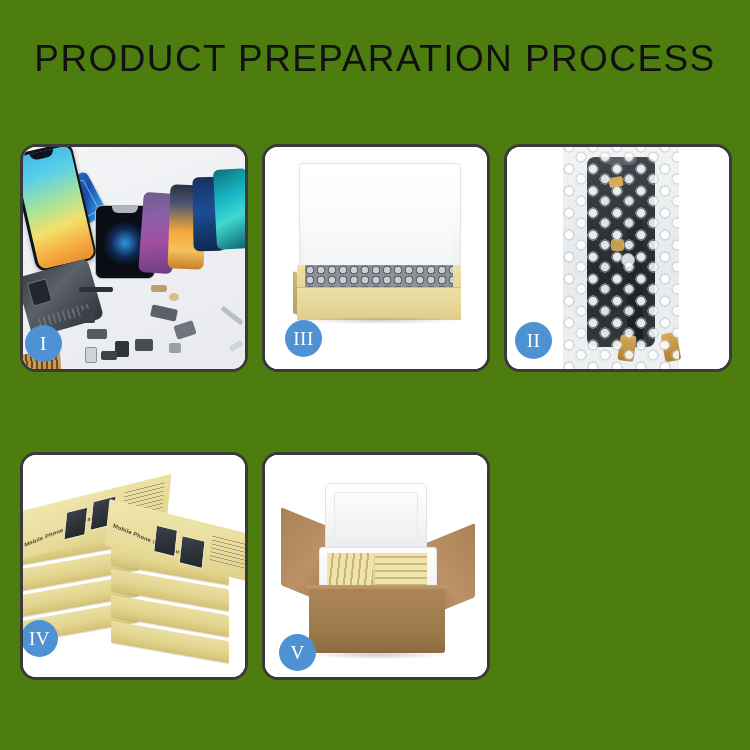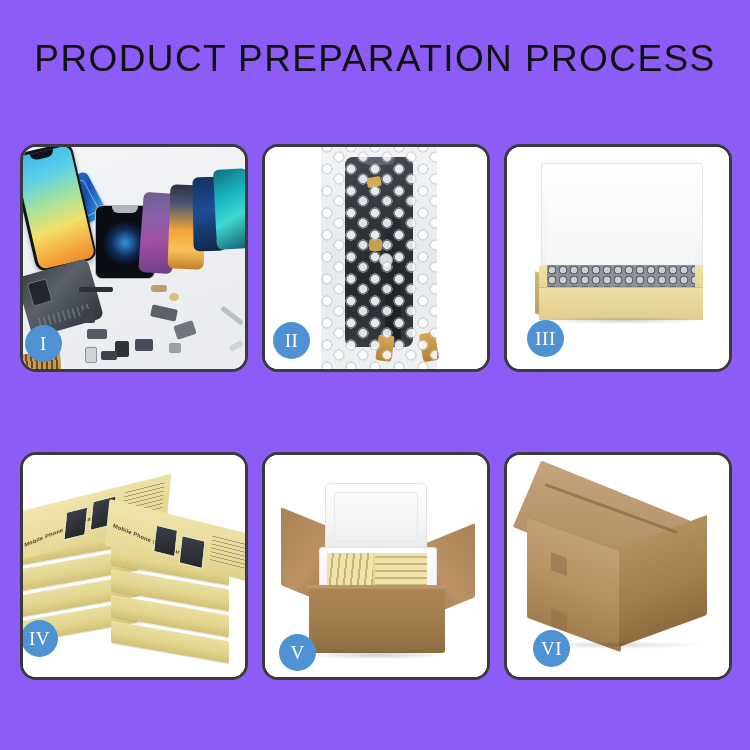--- a/index.html
+++ b/index.html
@@ -10,21 +10,21 @@
     width: 750px;
     height: 750px;
     background: #ffffff;
     font-family: "Liberation Sans", sans-serif;
     overflow: hidden;
   }
   .page {
     position: relative;
     width: 750px;
     height: 750px;
-    background: #8b5cf6;
+    background: #4d7c0f;
   }
 
   
   .header {
     position: absolute;
     left: 0;
     top: 40px;
     width: 750px;
     text-align: center;
   }
@@ -529,53 +529,53 @@
         <span class="sp k"></span>
         <span class="sp l"></span>
         <span class="sp m"></span>
         <span class="sp n"></span>
       </div>
       <div class="badge p1">I</div>
     </div>
 
     <div class="panel">
       <div class="panel-photo">
+        <div class="p3-bg"></div>
+        <div class="p3-lidtop"></div>
+        <div class="p3-lid"></div>
+        <div class="p3-foam"></div>
+        <div class="p3-boxside"></div>
+        <div class="p3-boxbody"></div>
+        <div class="p3-bubble"></div>
+        <div class="p3-boxfront"></div>
+        <div class="p3-shadow"></div>
+      </div>
+      <div class="badge p3">III</div>
+    </div>
+
+    <div class="panel">
+      <div class="panel-photo">
         <div class="p2-bg"></div>
         <div class="p2-wrap">
           <div class="p2-lcd">
             <div class="p2-flex"></div>
             <div class="p2-cam"></div>
             <div class="p2-gold1"></div>
             <div class="p2-gold2"></div>
             <div class="p2-gold3"></div>
             <div class="p2-gold4"></div>
           </div>
           <div class="p2-bubbles"></div>
         </div>
       </div>
       <div class="badge p2">II</div>
     </div>
 
     <div class="panel">
       <div class="panel-photo">
-        <div class="p3-bg"></div>
-        <div class="p3-lidtop"></div>
-        <div class="p3-lid"></div>
-        <div class="p3-foam"></div>
-        <div class="p3-boxside"></div>
-        <div class="p3-boxbody"></div>
-        <div class="p3-bubble"></div>
-        <div class="p3-boxfront"></div>
-        <div class="p3-shadow"></div>
-      </div>
-      <div class="badge p3">III</div>
-    </div>
-
-    <div class="panel">
-      <div class="panel-photo">
         <div class="p4-bg"></div>
         <div class="p4stack">
           <div class="bx l4"></div>
           <div class="bx l3"></div>
           <div class="bx l2"></div>
           <div class="bx l1"></div>
           <div class="bx r4"></div>
           <div class="bx r3"></div>
           <div class="bx r2"></div>
           <div class="bx r1"></div>
@@ -606,28 +606,15 @@
         <div class="p5-foamlid"></div>
         <div class="p5-foambody"></div>
         <div class="p5-yellow"></div>
         <div class="p5-cartonrim"></div>
         <div class="p5-cartonfront"></div>
         <div class="p5-shadow"></div>
       </div>
       <div class="badge p5">V</div>
     </div>
 
-    <div class="panel">
-      <div class="panel-photo">
-        <div class="p6-bg"></div>
-        <div class="p6-topface"></div>
-        <div class="p6-front"></div>
-        <div class="p6-side"></div>
-        <div class="p6-topseam"></div>
-        <div class="p6-tab1"></div>
-        <div class="p6-tab2"></div>
-        <div class="p6-shadow"></div>
-      </div>
-      <div class="badge p6">VI</div>
-    </div>
 
   </div>
 </div>
 
 </body></html>

